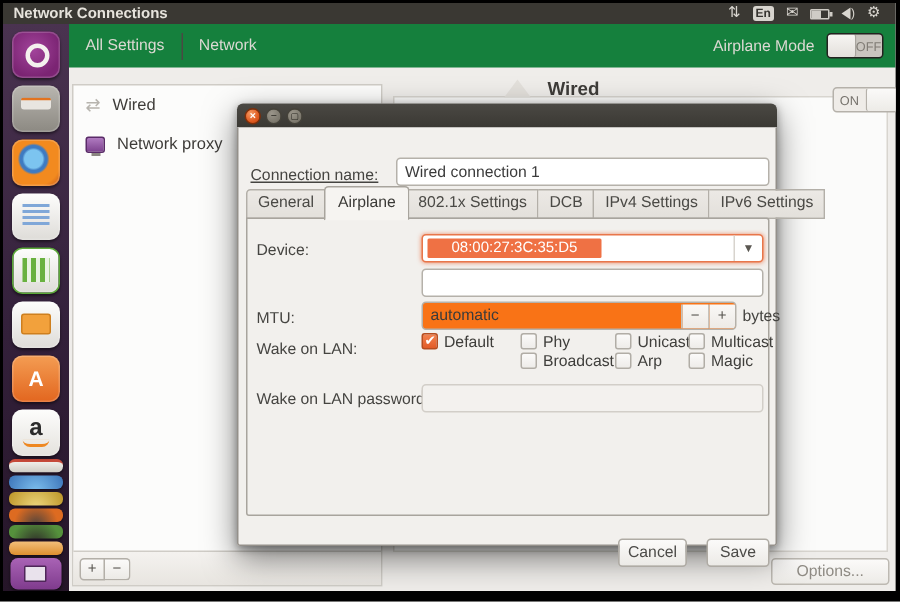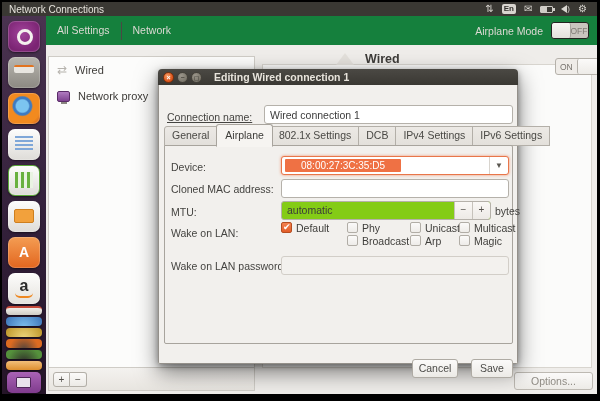--- a/index.html
+++ b/index.html
@@ -2,21 +2,21 @@
 <html style="--selection: #EF7144; --accent: #E95420;"><head>
 <meta charset="utf-8">
 <style>
   * { margin:0; padding:0; box-sizing:border-box; }
   body { background:#555; font-family:"Liberation Sans", sans-serif; }
   .screen { position:relative; width:600px; height:401px; background:#000; overflow:hidden; }
   .desktop { position:absolute; left:2px; top:2px; right:3px; bottom:7px; background:#EFEDEA; overflow:hidden; }
 
   
   .top-panel { position:absolute; left:0; top:0; right:0; height:14px; background:#3A3833; display:flex; align-items:center; z-index:30; }
-  .top-title { color:#E6E3DC; font-weight:normal; font-size:10px; padding-left:7px; white-space:nowrap; }
+  .top-title { color:#E6E3DC; font-weight:bold; font-size:10px; padding-left:7px; white-space:nowrap; }
   .tray { margin-left:auto; display:flex; align-items:center; gap:8px; padding-right:10px; color:#D9D6D0; }
   .tray .glyph { font-size:10px; line-height:14px; }
   .kbd-box { background:#D8D5CF; color:#35332F; font-size:8px; font-weight:bold; border-radius:2px; padding:0 2px; line-height:10px; height:10px; }
   .battery { position:relative; width:13px; height:7px; border:1px solid #CFCCC6; border-radius:1px; background:linear-gradient(90deg,#CFCCC6 55%,transparent 55%); }
   .battery::after { content:""; position:absolute; right:-3px; top:1px; width:2px; height:3px; background:#CFCCC6; }
   .speaker { display:flex; align-items:center; }
   .spk-body { width:0; height:0; border-top:4px solid transparent; border-bottom:4px solid transparent; border-right:6px solid #D9D6D0; }
   .spk-wave { font-size:8px; color:#D9D6D0; line-height:10px; }
 
   
@@ -97,21 +97,21 @@
   .tab { font-size:10.5px; color:#4A4945; padding:2px 7px 3px; background:linear-gradient(#ECE9E5,#E3E0DB); border:1px solid #B3AFA8; border-left:none; line-height:13px; white-space:nowrap; }
   .tab:first-child { border-left:1px solid #B3AFA8; border-radius:3px 0 0 0; }
   .tab.active { background:#F6F4F1; border:1px solid #A8A49D; border-bottom:1px solid #F6F4F1; padding:4px 8px 4px; margin:0 -1px -1px; border-radius:3px 3px 0 0; position:relative; z-index:2; color:#3B3A37; }
 
   .frame { position:absolute; left:5px; top:60px; width:349px; height:199px; border:1px solid #A8A49D; border-radius:0 2px 2px 2px; background:#F2F0ED; }
 
   .combo { position:absolute; left:116px; top:10px; width:228px; height:19px; background:#FFF; border:1px solid #E8764A; border-radius:3px; box-shadow:0 0 3px rgba(238,113,68,.75); display:flex; align-items:center; }
   .combo-value { margin-left:3px; font-size:10px; color:#FFF; background:var(--selection,#EF7144); padding:1px 16px; border-radius:1px; white-space:nowrap; }
   .combo-arrow { margin-left:auto; width:19px; align-self:stretch; border-left:1px solid #D8D4CE; font-size:8px; color:#5A5751; display:flex; align-items:center; justify-content:center; }
 
-  .spin { position:absolute; left:116px; top:55px; width:210px; height:19px; background:#84cc16; border:1px solid #B5B1AA; border-radius:3px; display:flex; overflow:hidden; }
+  .spin { position:absolute; left:116px; top:55px; width:210px; height:19px; background:#f97316; border:1px solid #B5B1AA; border-radius:3px; display:flex; overflow:hidden;align-items:flex-end; }
   .spin-value { flex:1; font-size:10.5px; color:#3B3B3B; padding-left:5px; line-height:17px; }
   .spin-btn { width:18px; flex:none; border-left:1px solid #C6C2BB; background:linear-gradient(#FAF8F6,#EDEAE6); text-align:center; font-size:10px; color:#55524D; line-height:16px; }
 
   .wol-grid { position:absolute; left:116px; top:75px; display:grid; grid-template-columns:66px 63px 49px auto; grid-auto-rows:13px; }
   .wol-item { display:flex; align-items:center; gap:4px; font-size:10.5px; color:#3F3E3B; white-space:nowrap; }
   .cb { width:11px; height:11px; border:1px solid #B1ADA6; border-radius:2px; background:linear-gradient(#FBFAF9,#EEECE9); flex:none; position:relative; }
   .cb.checked { background:linear-gradient(#F3824F,#E25C28); border-color:#B54D20; }
   .cb.checked::after { content:"✔"; position:absolute; left:1px; top:-1px; font-size:9px; color:#FFF; }
   .cb.disabled { border-color:#CDC9C2; background:#F0EEEB; }
   .wol-item.dim { color:#A5A19B;margin-top:30px; }
@@ -207,21 +207,20 @@
         <span class="st-label">ON</span>
         <span class="knob"></span>
       </span>
       <span class="options-btn">Options...</span>
 
       <div class="dialog">
         <div class="dlg-titlebar">
           <span class="wbtn close">×</span>
           <span class="wbtn min">−</span>
           <span class="wbtn max">▢</span>
-          <span class="dlg-title">Editing Wired connection 1</span>
         </div>
         <div class="dlg-body">
 
           <span class="lbl conn-label">Connection name:</span>
           <input class="txt-input conn-input" value="Wired connection 1" style="">
 
           <div class="tabs">
             <span class="tab">General</span>
             <span class="tab active">Airplane</span>
             <span class="tab">802.1x Settings</span>
@@ -230,21 +229,20 @@
             <span class="tab">IPv6 Settings</span>
           </div>
 
           <div class="frame">
             <span class="lbl row-device-lbl">Device:</span>
             <div class="combo">
               <span class="combo-value">08:00:27:3C:35:D5</span>
               <span class="combo-arrow">▼</span>
             </div>
 
-            <span class="lbl row-cloned-lbl">Cloned MAC address:</span>
             <input class="txt-input cloned-input" value="" style="">
 
             <span class="lbl row-mtu-lbl">MTU:</span>
             <div class="spin">
               <span class="spin-value">automatic</span>
               <span class="spin-btn">−</span>
               <span class="spin-btn">+</span>
             </div>
             <span class="lbl bytes-lbl">bytes</span>
 

